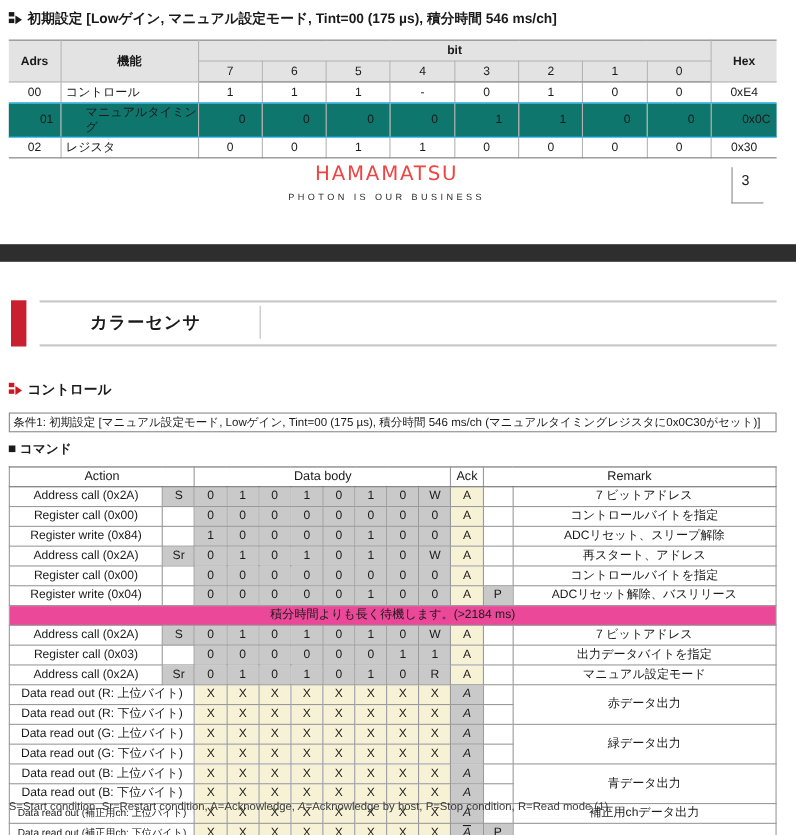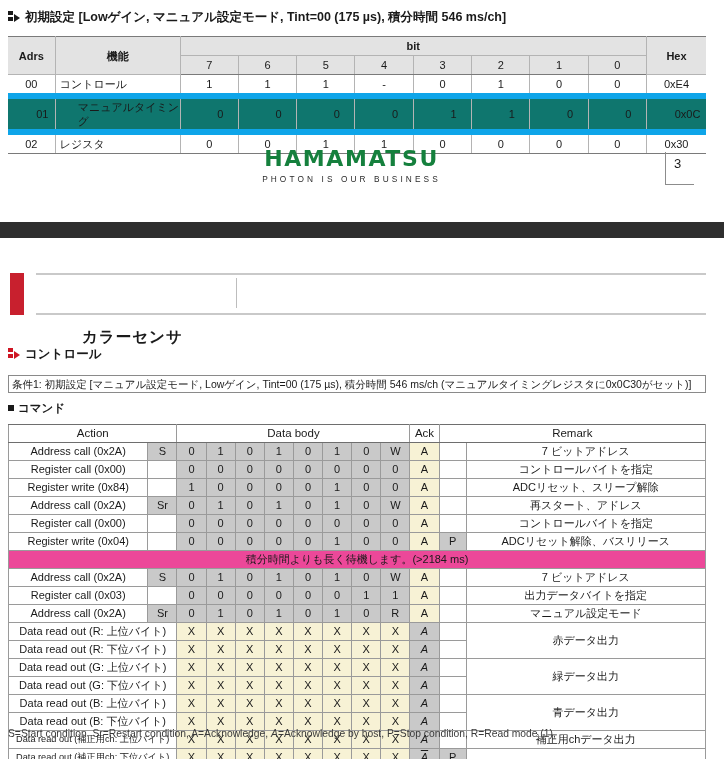--- a/index.html
+++ b/index.html
@@ -24,43 +24,43 @@
 
   
   #init-table{position:absolute;left:8px;top:36px;width:698px;border-collapse:collapse;font-size:11px;}
   #init-table td,#init-table th{
     border-left:1px solid #b4b4b4;border-right:1px solid #b4b4b4;
     text-align:center;font-weight:normal;padding:1px 0;height:16px;line-height:14px;
   }
   #init-table thead th{background:#e3e3e3;border-top:1px solid #7a7a7a;border-bottom:1px solid #b4b4b4;font-weight:bold;}
   #init-table thead tr.hr2 th{font-weight:normal;border-top:1px solid #b4b4b4;}
   #init-table thead th.thick-bot{border-bottom:1px solid #7a7a7a;}
-  #init-table tbody td{background:#fff;border-bottom:6px solid #0ea5e9;}
+  #init-table tbody td{background:#fff;border-bottom:1px solid #0ea5e9;}
   #init-table tbody tr.alt td{background:#0f766e;padding-left:22px;}
   #init-table tbody tr:last-child td{border-bottom:1px solid #7a7a7a;}
   #init-table td.fn{text-align:left;padding-left:4px;}
   #init-table th.noL,#init-table td.noL{border-left:none;}
   #init-table th.noR,#init-table td.noR{border-right:none;}
 
   
   #logo-block{position:absolute;left:254px;top:148px;text-align:center;width:195px;}
-  #logo-word{font-size:22px;font-weight:bold;color:#15803d;letter-spacing:1.6px;line-height:22px;font-family:"DejaVu Sans",sans-serif;}
+  #logo-word{font-size:18px;font-weight:normal;color:#ef4444;letter-spacing:1.6px;line-height:22px;font-family:"DejaVu Sans",sans-serif;}
   #logo-tag{font-size:8.3px;color:#2b2b2b;letter-spacing:3.1px;margin-top:4px;font-family:"Liberation Sans",sans-serif;}
   #page-num-box{position:absolute;left:665px;top:152px;width:28px;height:32px;border-left:1px solid #8c8c8c;border-bottom:1px solid #8c8c8c;}
   #page-num{position:absolute;left:8px;top:4px;font-size:13px;}
 
   
   #dark-band{position:absolute;left:0;top:222px;width:724px;height:16px;background:#2e2e2e;}
 
   
   #prod-header{position:absolute;left:10px;top:273px;width:696px;height:42px;}
   #prod-rule-top{position:absolute;left:26px;top:0;width:670px;height:2px;background:#c9c9c9;}
   #prod-rule-bot{position:absolute;left:26px;top:40px;width:670px;height:2px;background:#c9c9c9;}
   #prod-redbar{position:absolute;left:0;top:0;width:14px;height:42px;background:#c8202e;}
-  #prod-cat{position:absolute;left:72px;top:10px;font-size:15.5px;font-weight:bold;letter-spacing:1px;margin-top:44px;}
+  #prod-cat{position:absolute;left:72px;top:10px;font-size:15.5px;font-weight:bold;letter-spacing:1px;}
   #prod-divider{position:absolute;left:226px;top:5px;width:1px;height:30px;background:#bdbdbd;}
   #prod-model{position:absolute;left:247px;top:10px;font-size:15.5px;letter-spacing:0.2px;}
 
   
   #sec2-heading{position:absolute;left:8px;top:346px;white-space:nowrap;}
   #cond-box{
     position:absolute;left:8px;top:375px;width:698px;height:18px;
     border:1px solid #8a8a8a;box-sizing:border-box;
     font-size:10.5px;line-height:16px;white-space:nowrap;overflow:hidden;padding-left:3px;
   }

